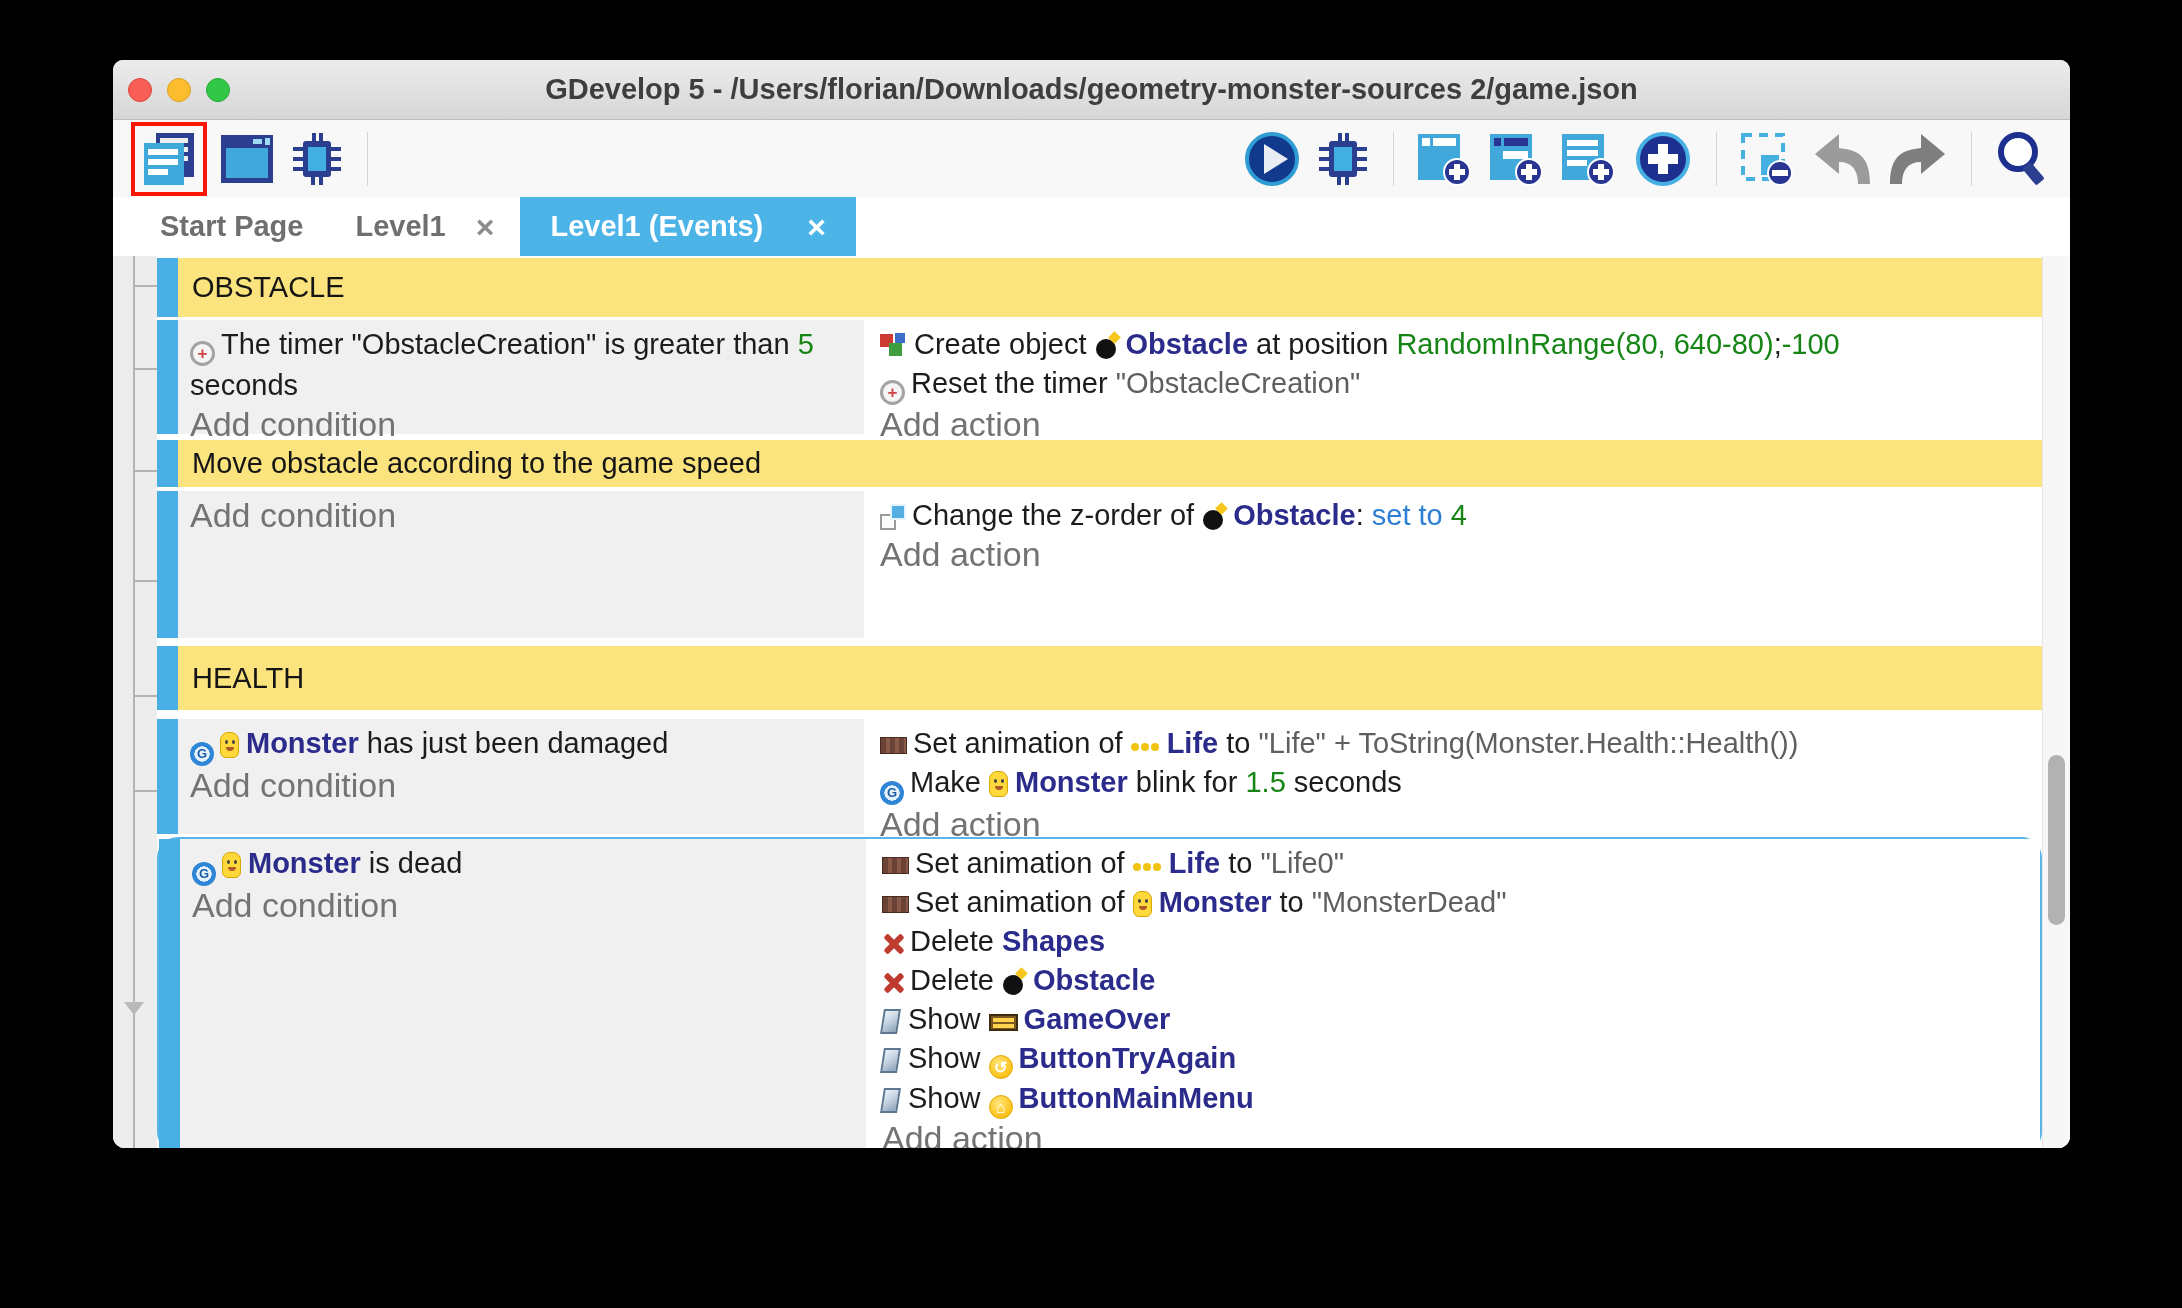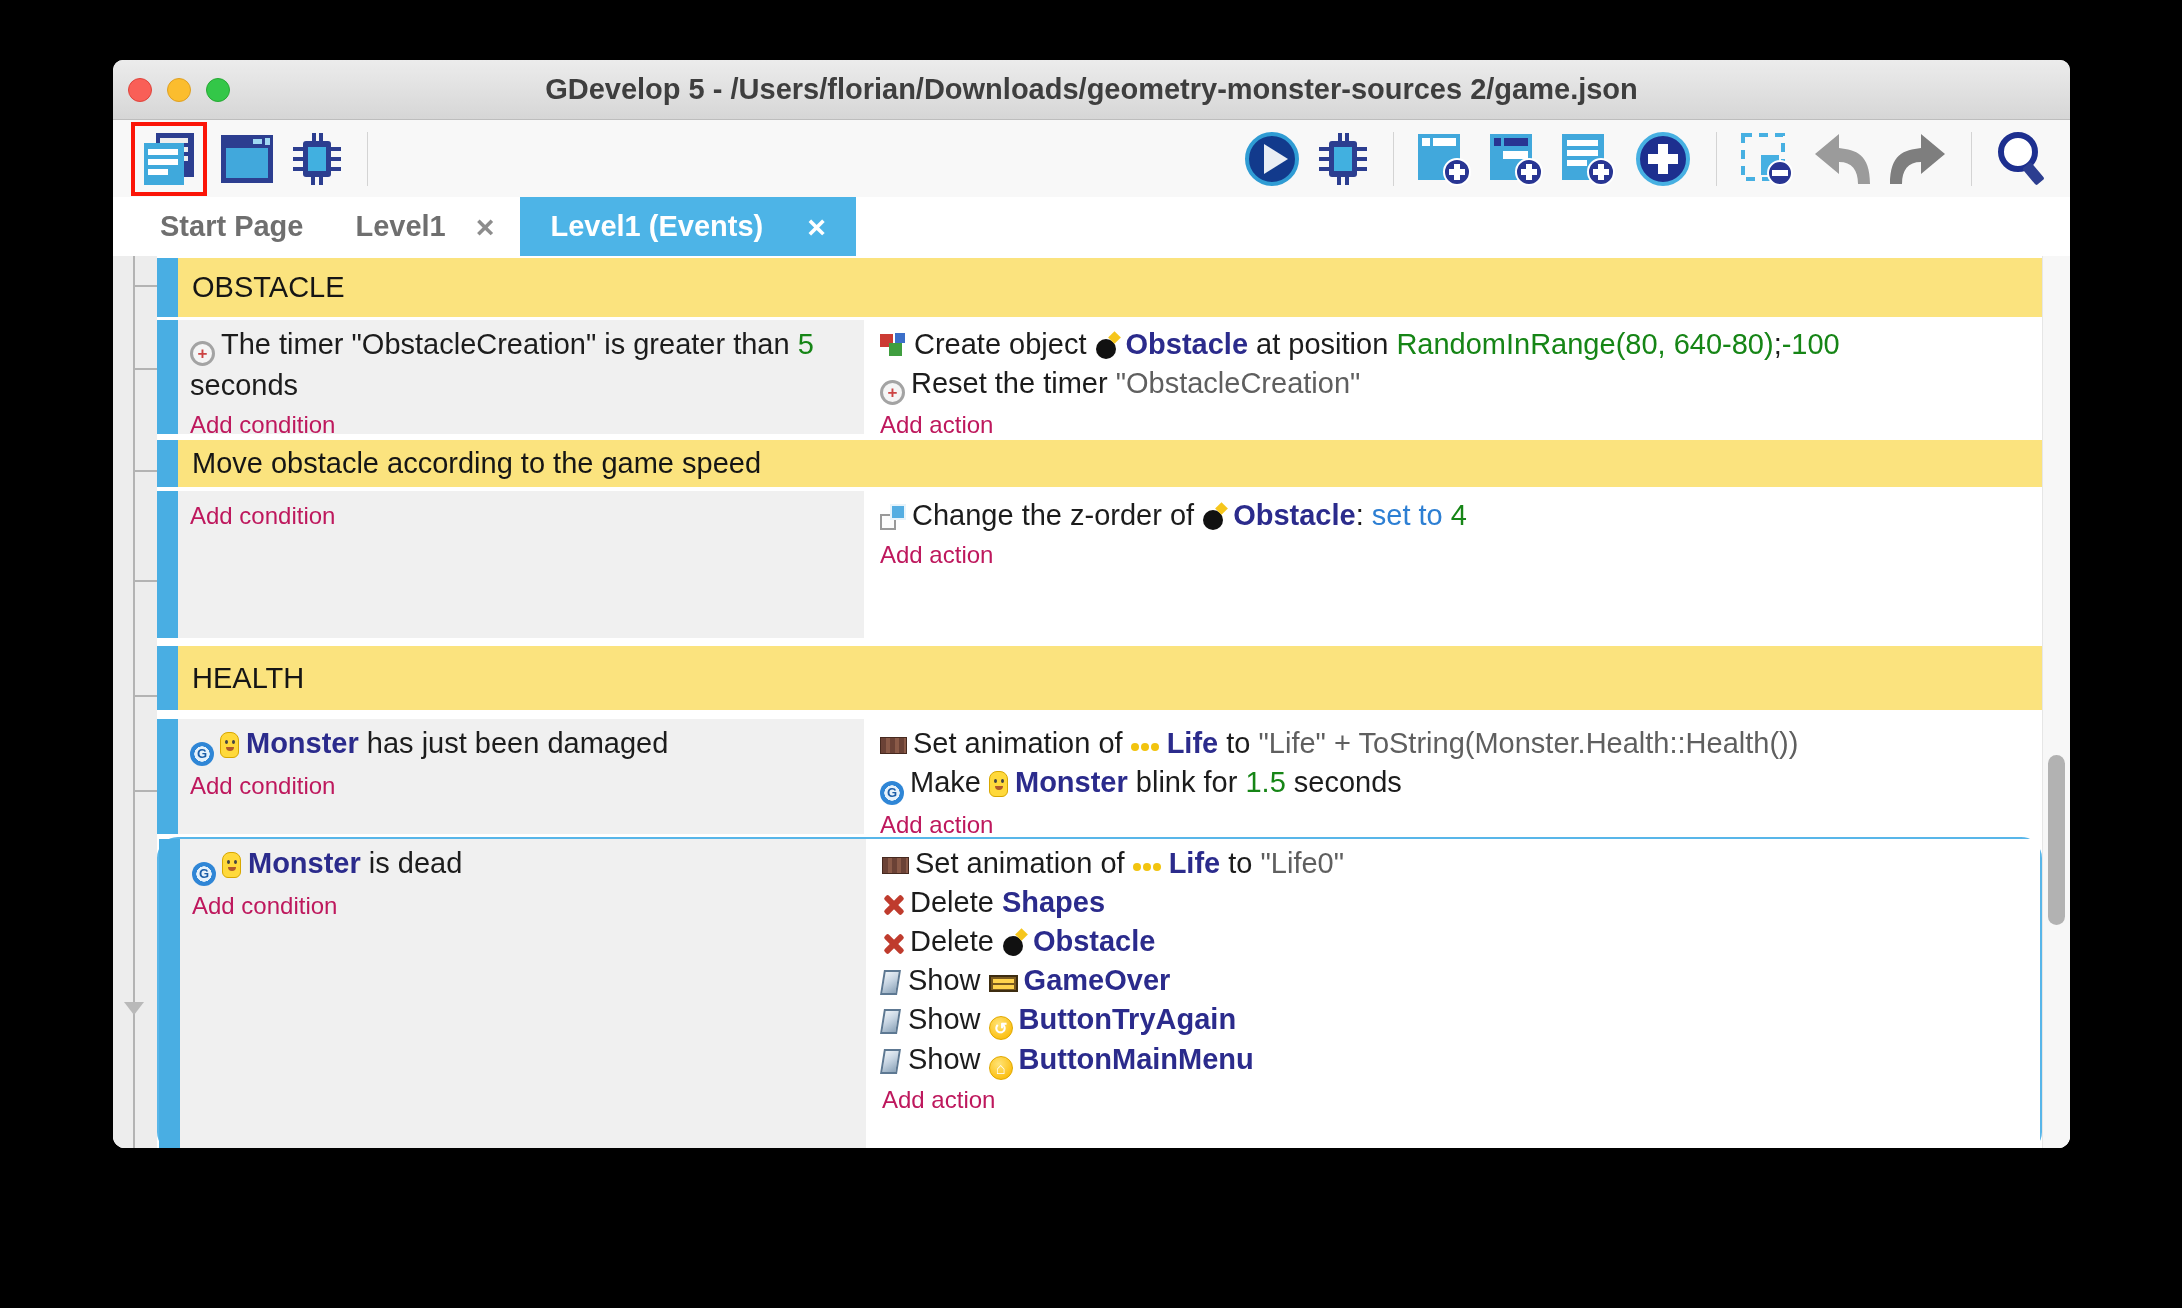--- a/index.html
+++ b/index.html
@@ -39,21 +39,21 @@
   .rows{position:absolute;left:44px;top:0;width:1885px;}
   .row{display:flex;width:100%;border-radius:21px;}
   .bar{width:21px;flex:0 0 21px;background:#49aee3;}
   .group-body{flex:1;background:#fbe37e;display:flex;align-items:center;padding-left:14px;
     font-size:29px;color:#151515;}
   .event{background:#fff;}
   .event.selected{border:2px solid #58b6e9;}
   .cond{width:690px;flex:0 0 690px;background:#f0f0f0;border-right:4px solid #fff;padding:5px 12px 0 12px;}
   .acts{flex:1;background:#fff;padding:5px 12px 0 12px;}
   .line{font-size:29px;line-height:39px;color:#1c1c1c;}
-  .ph{font-size:24px;line-height:39px;color:#be185d;}
+  .ph{font-size:34px;line-height:39px;color:#737373;}
   .seg-g{color:#168516;}
   .seg-o{color:#2b2b8c;font-weight:700;}
   .seg-m{color:#5f5f5f;}
   .seg-b{color:#2d7fd3;}
   
   .scrollstrip{position:absolute;right:0;top:0;bottom:0;width:28px;background:#f7f7f7;border-left:1px solid #e6e6e6;}
   .thumb{position:absolute;left:5px;top:499px;width:17px;height:170px;background:#b2b2b2;border-radius:9px;}
   
   .ic{display:inline-block;vertical-align:-5px;margin-right:6px;position:relative;}
   .ic-timer{width:25px;height:25px;border:3px solid #a3a3a3;border-radius:50%;background:#f5f5f5;
@@ -317,20 +317,21 @@
           </div>
         </div>
         <div class="row event selected" style="height: 316px; margin-bottom: 0px;">
           <div class="bar"></div>
           <div class="cond">
             <div class="line"><span class="ic ic-beh">G</span><span class="ic ic-monster"><b class="me"></b><b class="mm"></b></span><span class="seg-o">Monster</span><span> is dead</span></div>
             <div class="ph">Add condition</div>
           </div>
           <div class="acts">
             <div class="line"><span class="ic ic-anim"></span><span>Set animation of </span><span class="ic ic-life"><b></b><b></b><b></b></span><span class="seg-o">Life</span><span> to </span><span class="seg-m">"Life0"</span></div>
+            <div class="line"><span class="ic ic-anim"></span><span>Set animation of </span><span class="ic ic-monster"><b class="me"></b><b class="mm"></b></span><span class="seg-o">Monster</span><span> to </span><span class="seg-m">"MonsterDead"</span></div>
             <div class="line"><span class="ic ic-del"><b></b><b></b></span><span>Delete </span><span class="seg-o">Shapes</span></div>
             <div class="line"><span class="ic ic-del"><b></b><b></b></span><span>Delete </span><span class="ic ic-bomb"><i class="body"></i><i class="spark"></i></span><span class="seg-o">Obstacle</span></div>
             <div class="line"><span class="ic ic-show"></span><span>Show </span><span class="ic ic-go"><b></b><b></b></span><span class="seg-o">GameOver</span></div>
             <div class="line"><span class="ic ic-show"></span><span>Show </span><span class="ic ic-btn">↺</span><span class="seg-o">ButtonTryAgain</span></div>
             <div class="line"><span class="ic ic-show"></span><span>Show </span><span class="ic ic-btn">⌂</span><span class="seg-o">ButtonMainMenu</span></div>
             <div class="ph">Add action</div>
           </div>
         </div>
       </div>
     <div class="scrollstrip">

